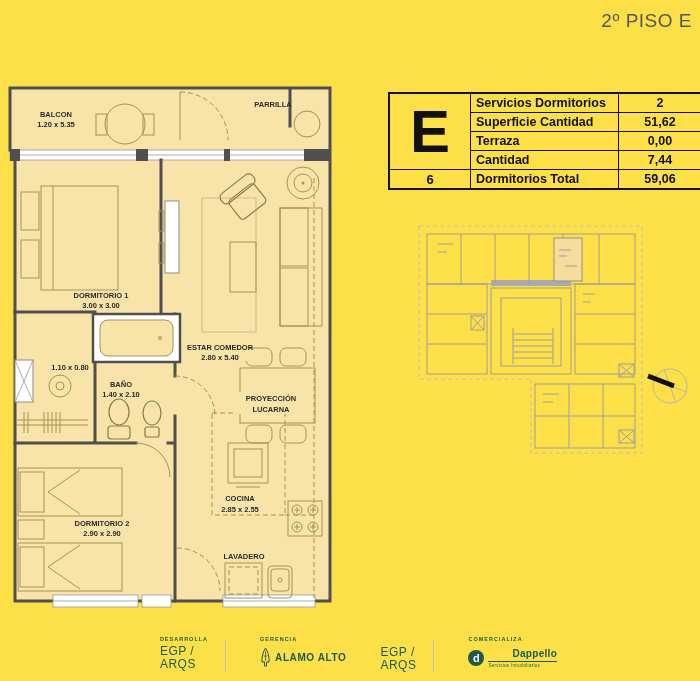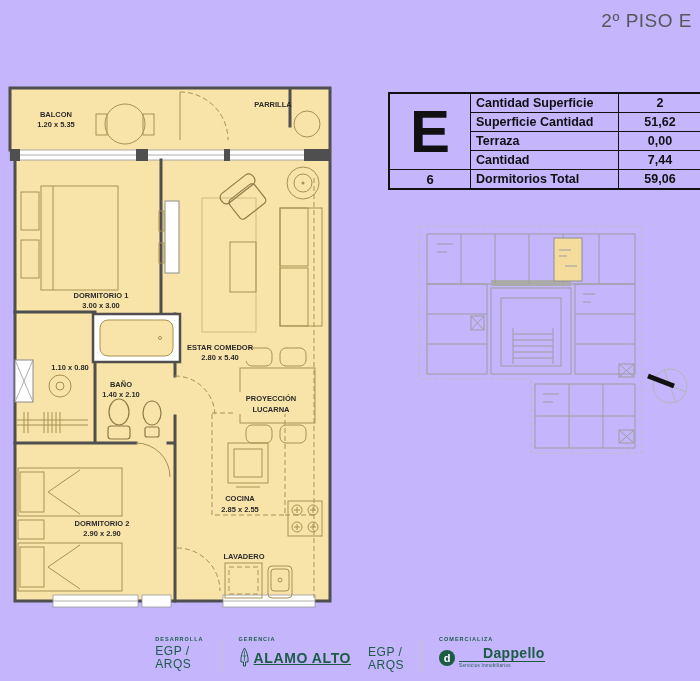--- a/index.html
+++ b/index.html
@@ -1,16 +1,16 @@
 <!DOCTYPE html>
 <html><head>
 <meta charset="utf-8">
 <style>
   html,body{margin:0;padding:0;background:#fff;}
-  #page{position:relative;width:700px;height:681px;background:#c4b5fd;overflow:hidden;
+  #page{position:relative;width:700px;height:681px;background:#fde047;overflow:hidden;
         font-family:"Liberation Sans",sans-serif;}
   .title{position:absolute;top:10px;right:8px;font-size:19px;color:#57585a;
          letter-spacing:.5px;font-weight:400;}
   
   .unit-table{position:absolute;left:388px;top:92px;width:308px;height:94px;
               border-collapse:collapse;table-layout:fixed;border:2.5px solid #111;}
   .unit-table td{border:1.2px solid #111;font-size:12.5px;font-weight:600;color:#111;
                  padding:0 0 0 5px;height:18px;overflow:hidden;white-space:nowrap;}
   .unit-table td.val{text-align:center;padding:0;width:82px;}
   .unit-table td.lbl-col{width:142px;}
@@ -30,48 +30,48 @@
              fill:#2b2b2b;text-anchor:middle;}
   
   .keyplan{position:absolute;left:413px;top:216px;}
   .keyplan .b{stroke:#9e9e9e;stroke-width:1;fill:none;}
   .keyplan .d{stroke:#bdbdbd;stroke-width:1;fill:none;stroke-dasharray:4 3;}
   .keyplan .hl{fill:#f6dc9c;stroke:#8f8f8f;stroke-width:1;}
   .compass{position:absolute;left:640px;top:352px;}
   
   .footer{position:absolute;left:0;right:0;top:636px;display:flex;justify-content:center;
           align-items:flex-start;gap:17px;color:#1d5b45;}
-  .footer .item{display:flex;flex-direction:column;}
+  .footer .item{display:flex;flex-direction:column;margin-left:17px;}
   .footer .cap{font-size:5.5px;letter-spacing:1px;font-weight:700;margin-bottom:3px;}
   .footer .egp{font-size:12px;line-height:13px;letter-spacing:.5px;}
   .footer .divider{width:1px;height:34px;background:#c4c4c4;margin-top:3px;}
   .footer .row{display:flex;align-items:center;gap:4px;}
-  .footer .alamo{font-size:14px;font-weight:600;letter-spacing:.6px;text-decoration:underline;}
+  .footer .alamo{font-size:10px;font-weight:600;letter-spacing:.6px;}
   .footer .emp1{font-family:"Liberation Serif",serif;font-size:10px;line-height:10px;}
   .footer .emp2{font-family:"Liberation Serif",serif;font-size:5px;line-height:6px;}
-  .footer .dap{font-size:14px;font-weight:700;letter-spacing:.3px;line-height:13px;
+  .footer .dap{font-size:10px;font-weight:700;letter-spacing:.3px;line-height:13px;
                border-bottom:1px solid #1d5b45;padding-bottom:1px;padding-left:24px;}
   .footer .tag{font-size:4.5px;letter-spacing:.3px;margin-top:1px;}
   .pt10{padding-top:10px;}
   .dapicon{width:16px;height:16px;border-radius:50%;background:#1d5b45;color:#fff;
            display:flex;align-items:center;justify-content:center;font-size:11px;
            font-weight:700;}
 </style>
 </head>
 <body>
 
 <div id="page">
 
   <div class="title">2º PISO E</div>
 
   <table class="unit-table">
     <tbody>
         <tr>
       <td class="big-e" rowspan="4">E</td>
-      <td class="lbl-col">Cantidad Superficie</td>
+      <td class="lbl-col">Servicios Dormitorios</td>
       <td class="val">2</td>
     </tr>
     <tr>
       <td class="lbl-col">Superficie Cantidad</td>
       <td class="val">51,62</td>
     </tr>
     <tr>
       <td class="lbl-col">Terraza</td>
       <td class="val">0,00</td>
     </tr>

